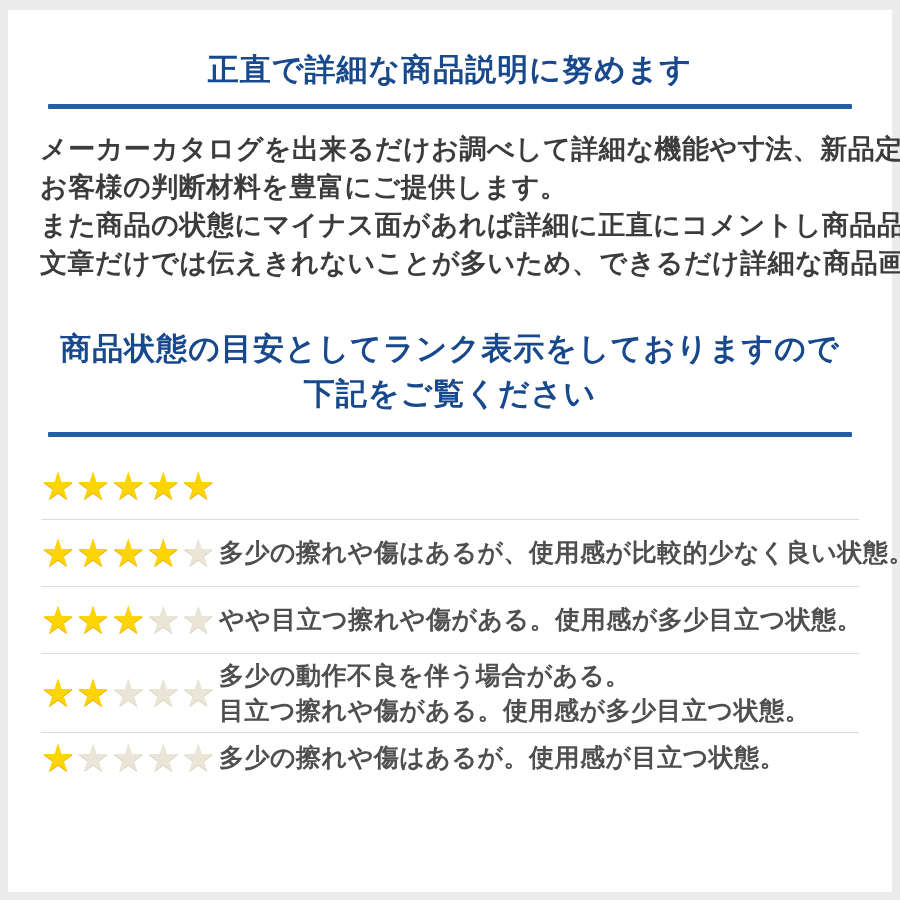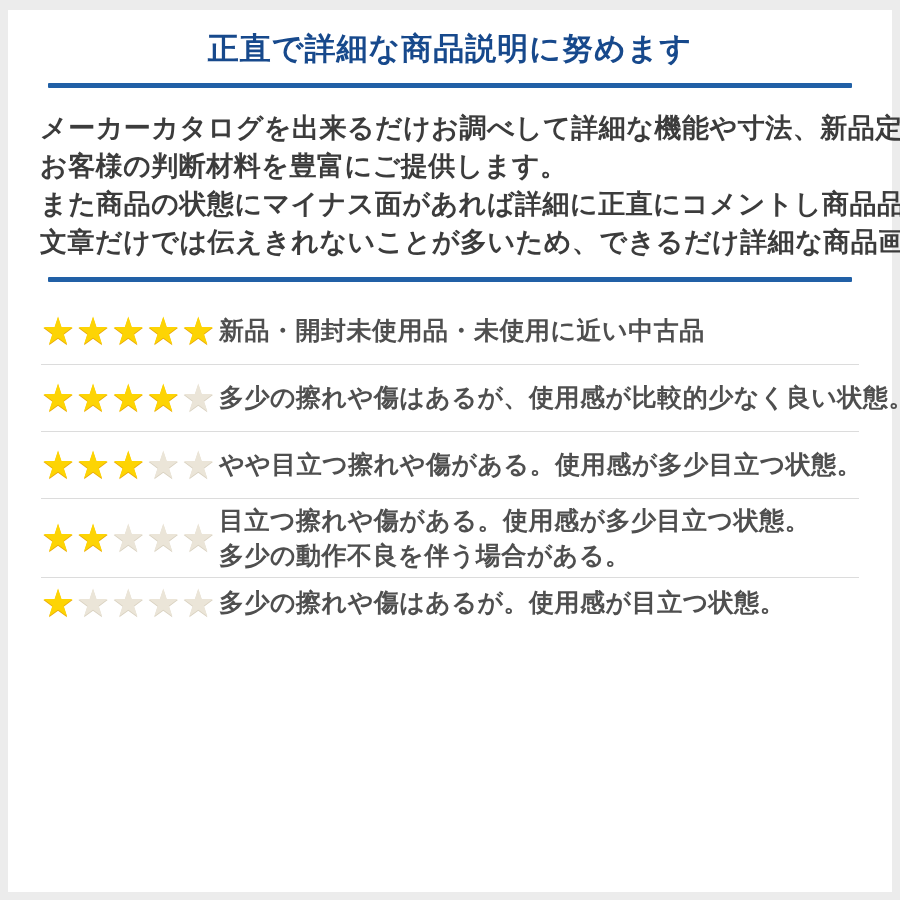--- a/index.html
+++ b/index.html
@@ -9,21 +9,21 @@
     font-family: "DejaVu Sans", "Liberation Sans", sans-serif;
     position: relative;
     overflow: hidden;
   }
   .card {
     position: absolute;
     left: 8px; top: 10px; right: 8px; bottom: 8px;
     background: #ffffff;
   }
   .h1 {
-    margin-top: 21px;
+    margin-top: 42px;
     text-align: center;
     font-size: 31px;
     font-weight: 700;
     color: #17498c;
     letter-spacing: 1px;
     line-height: 1.15;
   }
   .rule {
     height: 5px;
     background: #2160a6;
@@ -92,47 +92,48 @@
 
   <div class="rule"></div>
 
   <div class="paragraph">
       <div class="para-line">メーカーカタログを出来るだけお調べして詳細な機能や寸法、新品定価など</div>
       <div class="para-line">お客様の判断材料を豊富にご提供します。</div>
       <div class="para-line">また商品の状態にマイナス面があれば詳細に正直にコメントし商品品質に</div>
       <div class="para-line">文章だけでは伝えきれないことが多いため、できるだけ詳細な商品画像を</div>
     </div>
 
+  <div class="h2">
+    <span>商品状態の目安としてランク表示をしておりますので</span><br>
+    <span>下記をご覧ください</span>
+  </div>
 
   <div class="rule"></div>
 
   <div class="rank-list">
       <div class="rank-row">
         <div class="stars"><span class="star on">★</span><span class="star on">★</span><span class="star on">★</span><span class="star on">★</span><span class="star on">★</span></div>
-        <div class="rank-text">
-          <div class="rank-line">新品・開封未使用品・未使用に近い中古品</div>
-        </div>
       </div>
       <div class="rank-row">
         <div class="stars"><span class="star on">★</span><span class="star on">★</span><span class="star on">★</span><span class="star on">★</span><span class="star off">★</span></div>
         <div class="rank-text">
           <div class="rank-line">多少の擦れや傷はあるが、使用感が比較的少なく良い状態。</div>
         </div>
       </div>
       <div class="rank-row">
         <div class="stars"><span class="star on">★</span><span class="star on">★</span><span class="star on">★</span><span class="star off">★</span><span class="star off">★</span></div>
         <div class="rank-text">
           <div class="rank-line">やや目立つ擦れや傷がある。使用感が多少目立つ状態。</div>
         </div>
       </div>
       <div class="rank-row two-line">
         <div class="stars"><span class="star on">★</span><span class="star on">★</span><span class="star off">★</span><span class="star off">★</span><span class="star off">★</span></div>
         <div class="rank-text">
+          <div class="rank-line">多少の動作不良を伴う場合がある。</div>
           <div class="rank-line">目立つ擦れや傷がある。使用感が多少目立つ状態。</div>
-          <div class="rank-line">多少の動作不良を伴う場合がある。</div>
         </div>
       </div>
       <div class="rank-row two-line">
         <div class="stars"><span class="star on">★</span><span class="star off">★</span><span class="star off">★</span><span class="star off">★</span><span class="star off">★</span></div>
         <div class="rank-text">
           <div class="rank-line">多少の擦れや傷はあるが。使用感が目立つ状態。</div>
         </div>
       </div>
     </div>
 

